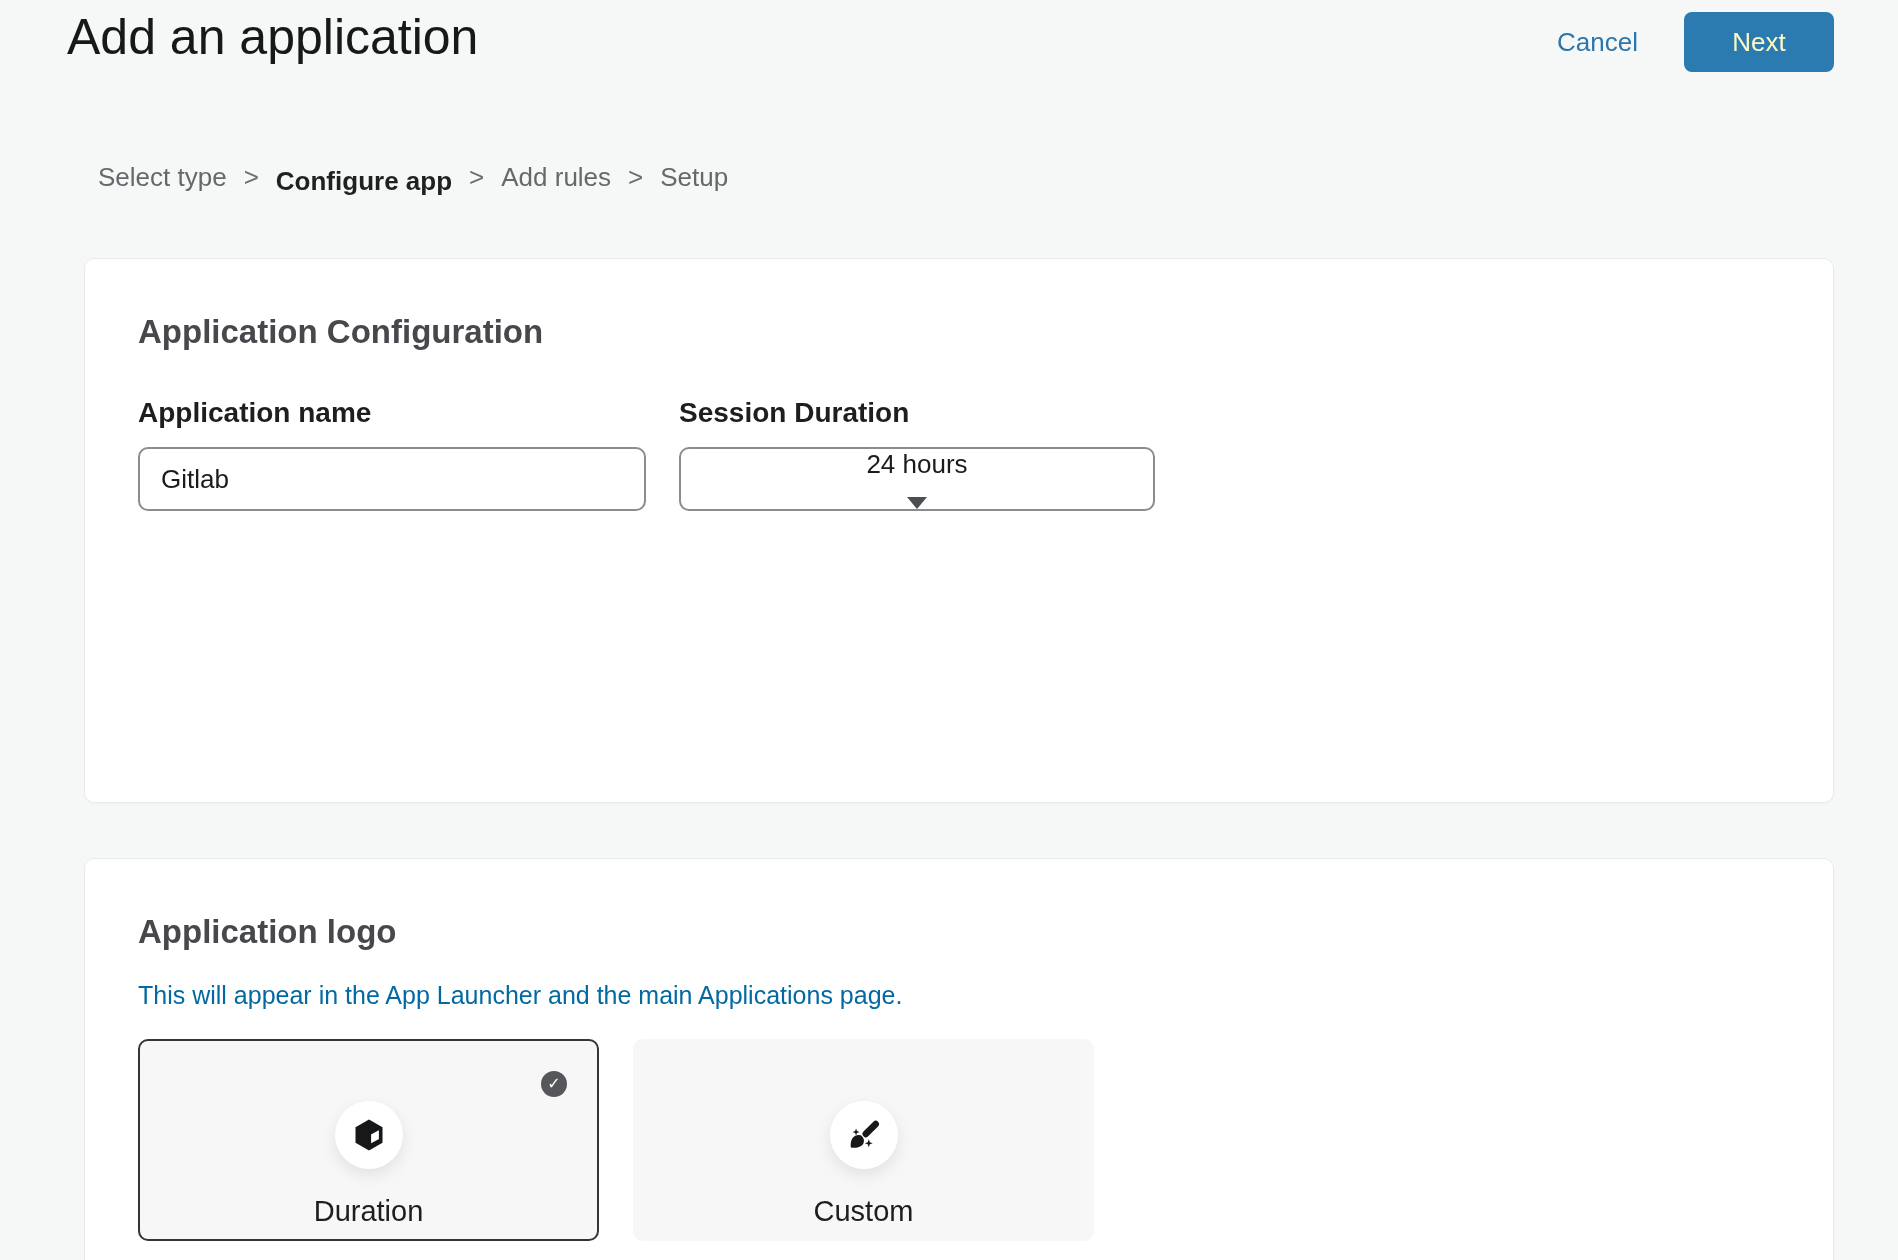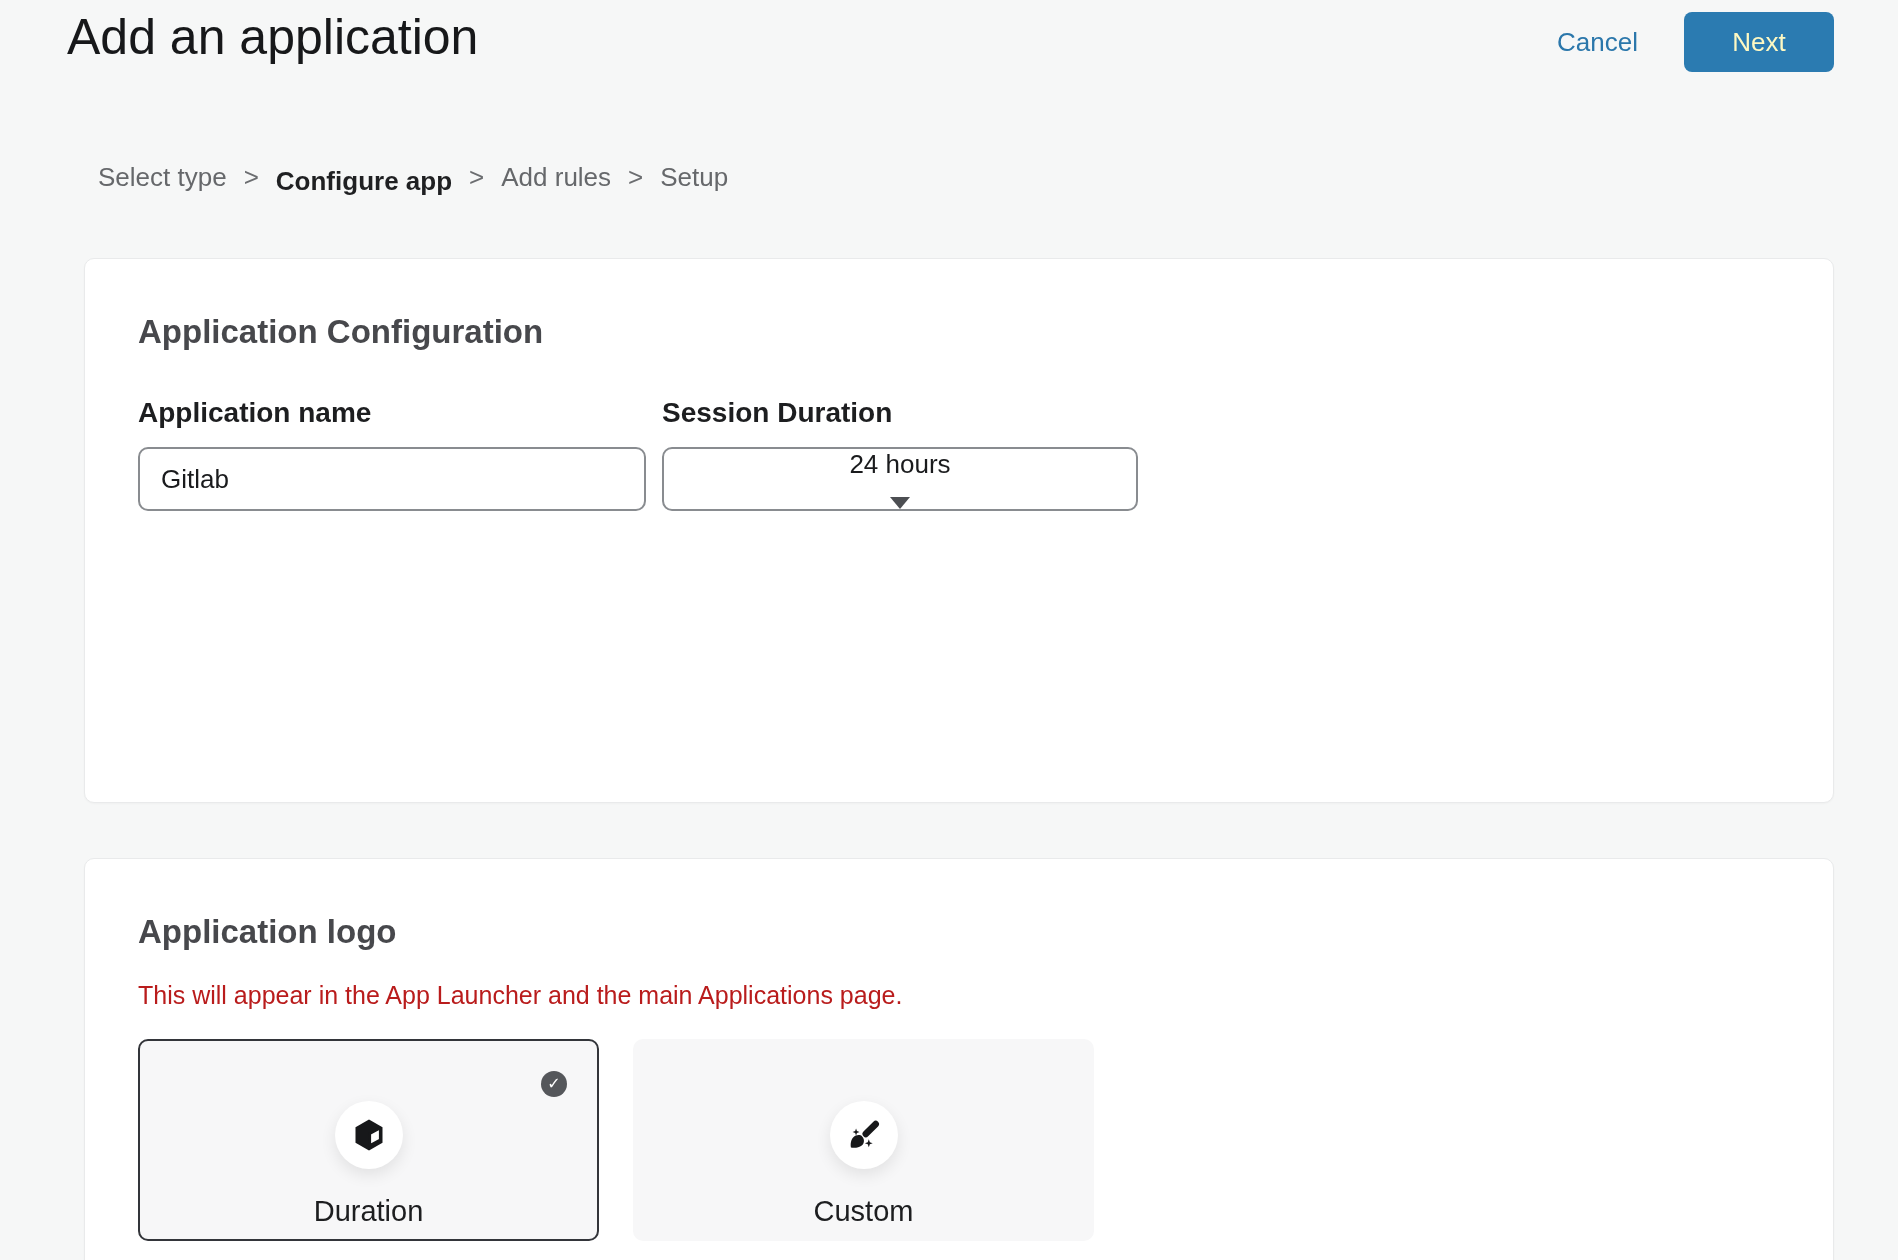--- a/index.html
+++ b/index.html
@@ -87,21 +87,21 @@
   }
   .field-label {
     font-size: 28px;
     font-weight: 700;
     color: #1d1e20;
     margin-bottom: 18px;
   }
   .row-1 {
     margin-top: 46px;
     display: flex;
-    gap: 16px;
+    gap: 33px;
   }
   .col-name  { width: 508px; }
   .col-session { width: 476px; }
 
   .text-input {
     width: 100%;
     height: 64px;
     border: 2px solid #898c90;
     border-radius: 10px;
     background: #ffffff;
@@ -152,21 +152,21 @@
     align-items: center;
     justify-content: center;
     font-size: 28px;
     color: #202124;
     flex: 0 0 auto;
   }
 
   .logo-desc {
     margin-top: 30px;
     font-size: 25px;
-    color: #b91c1c;
+    color: #0369a1;
   }
   .tiles {
     margin-top: 29px;
     display: flex;
     gap: 34px;
   }
   .tile {
     position: relative;
     width: 461px;
     height: 202px;

